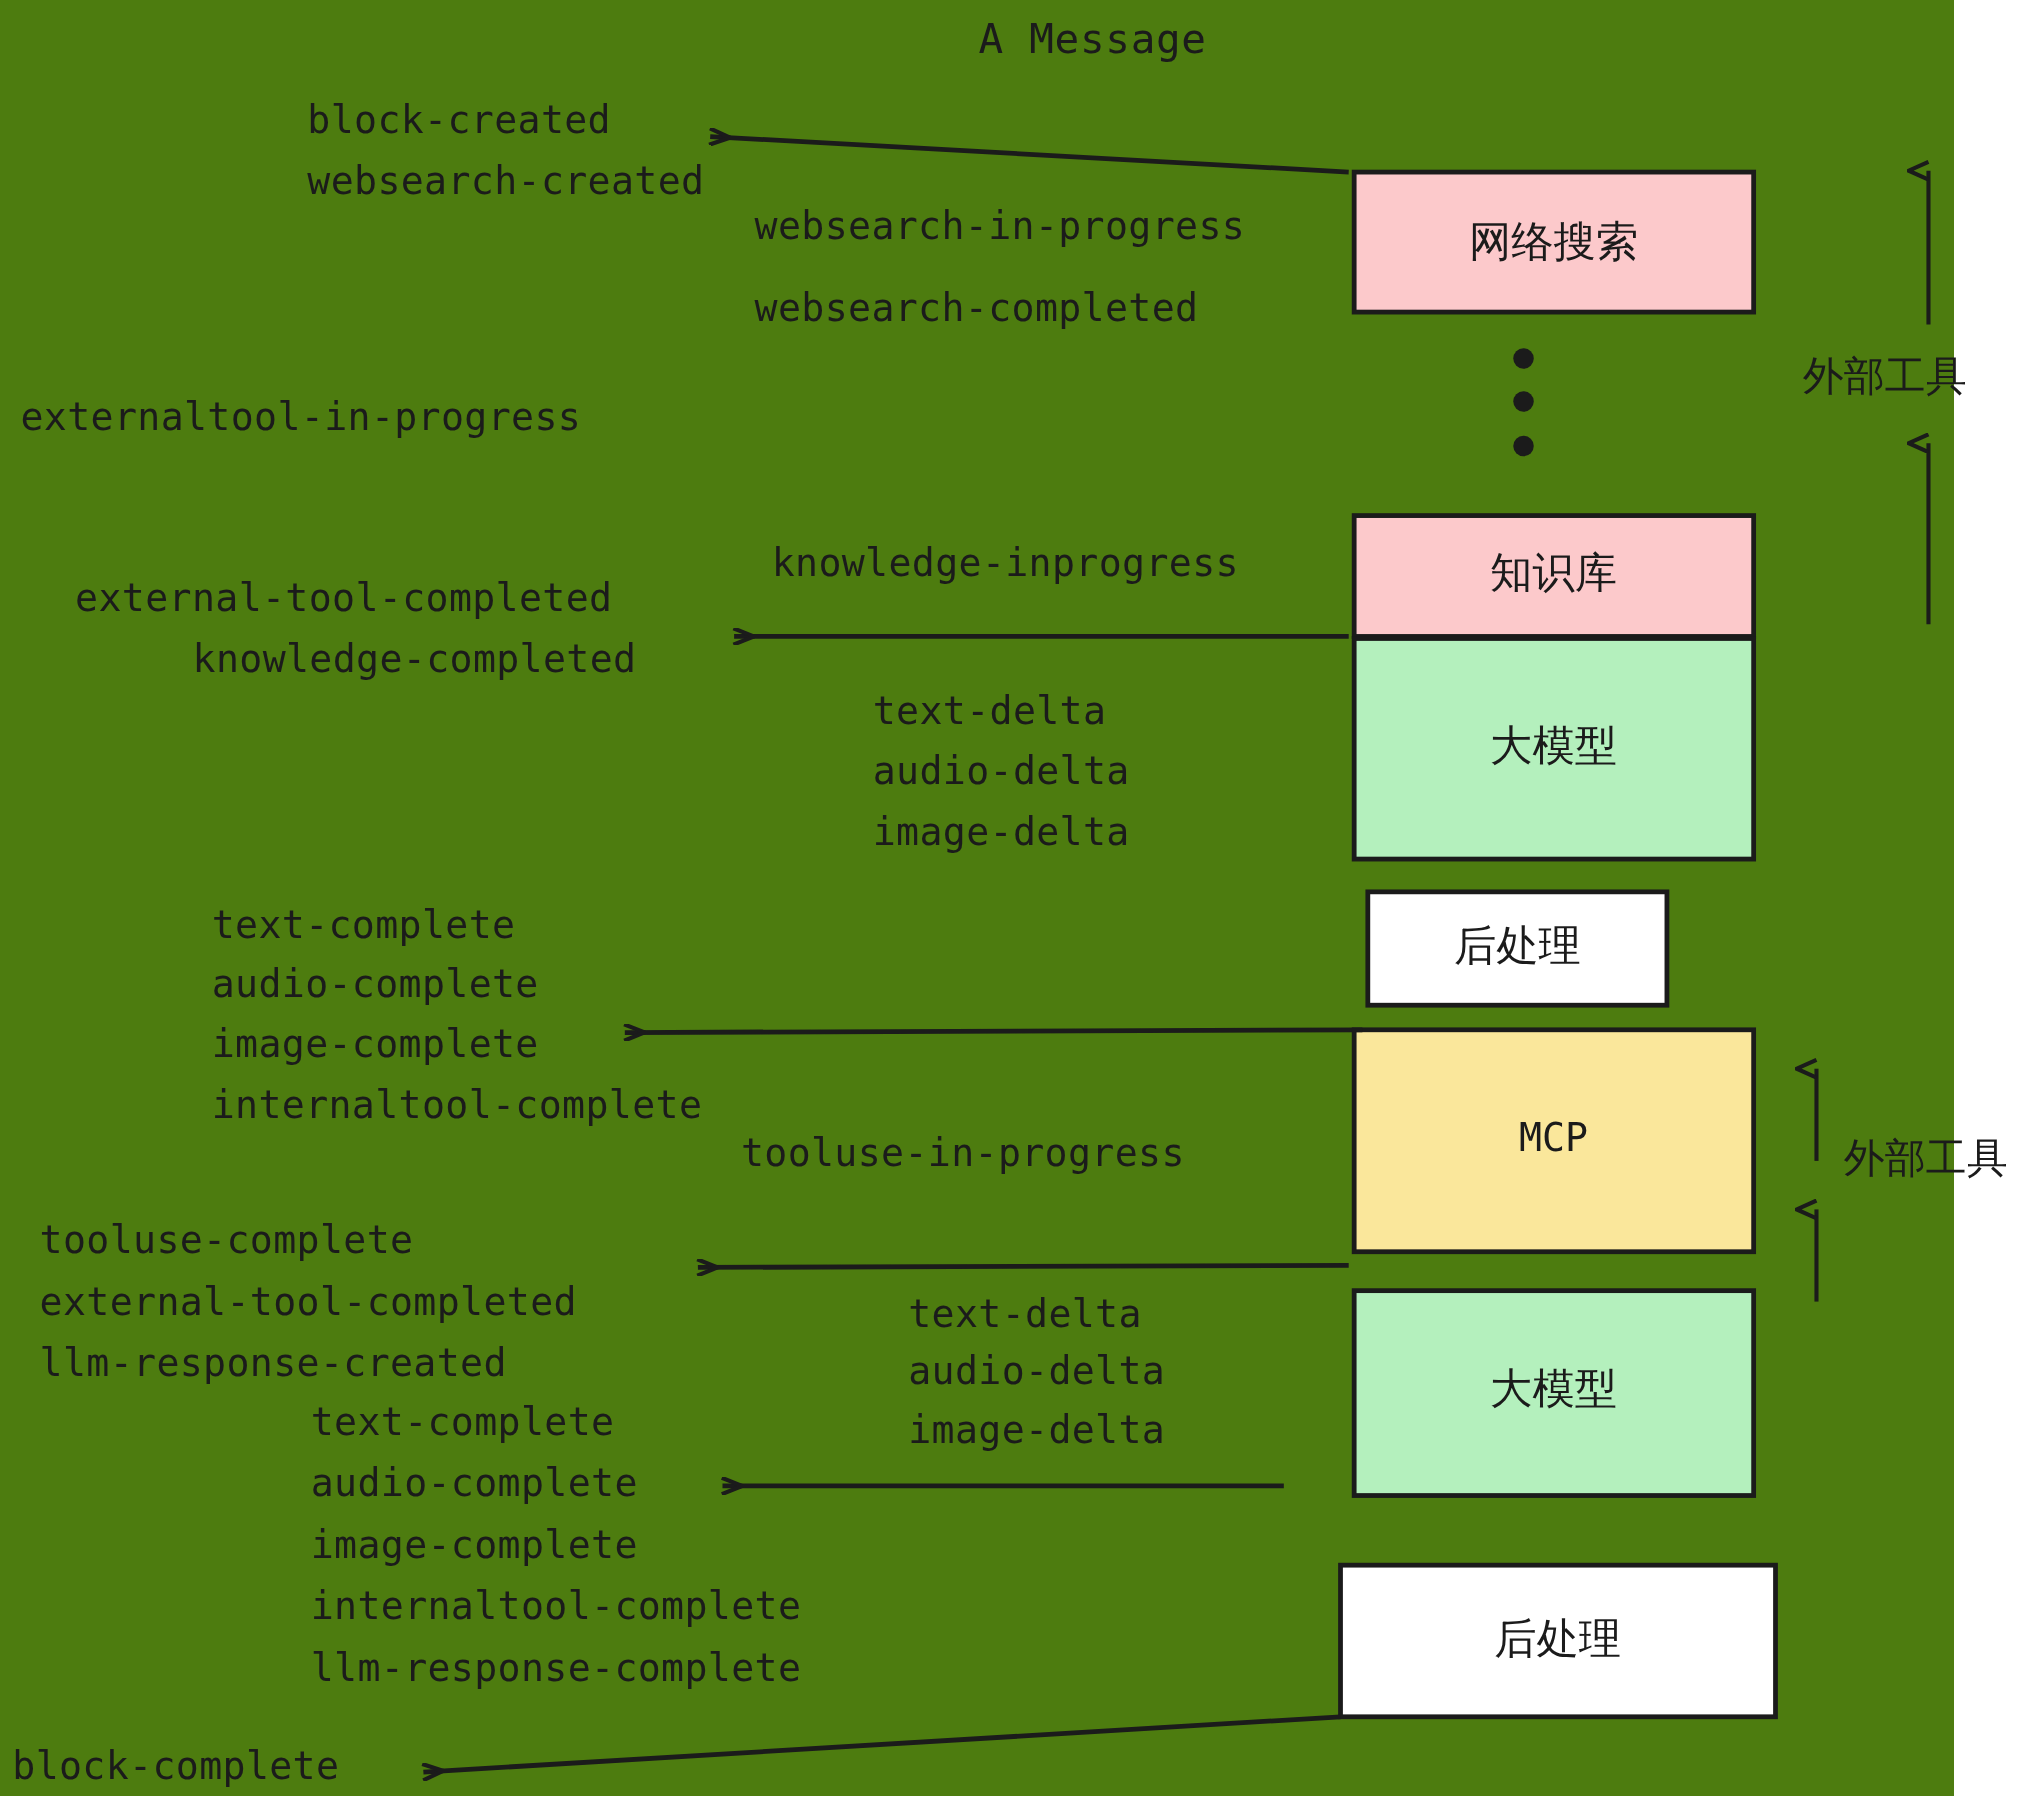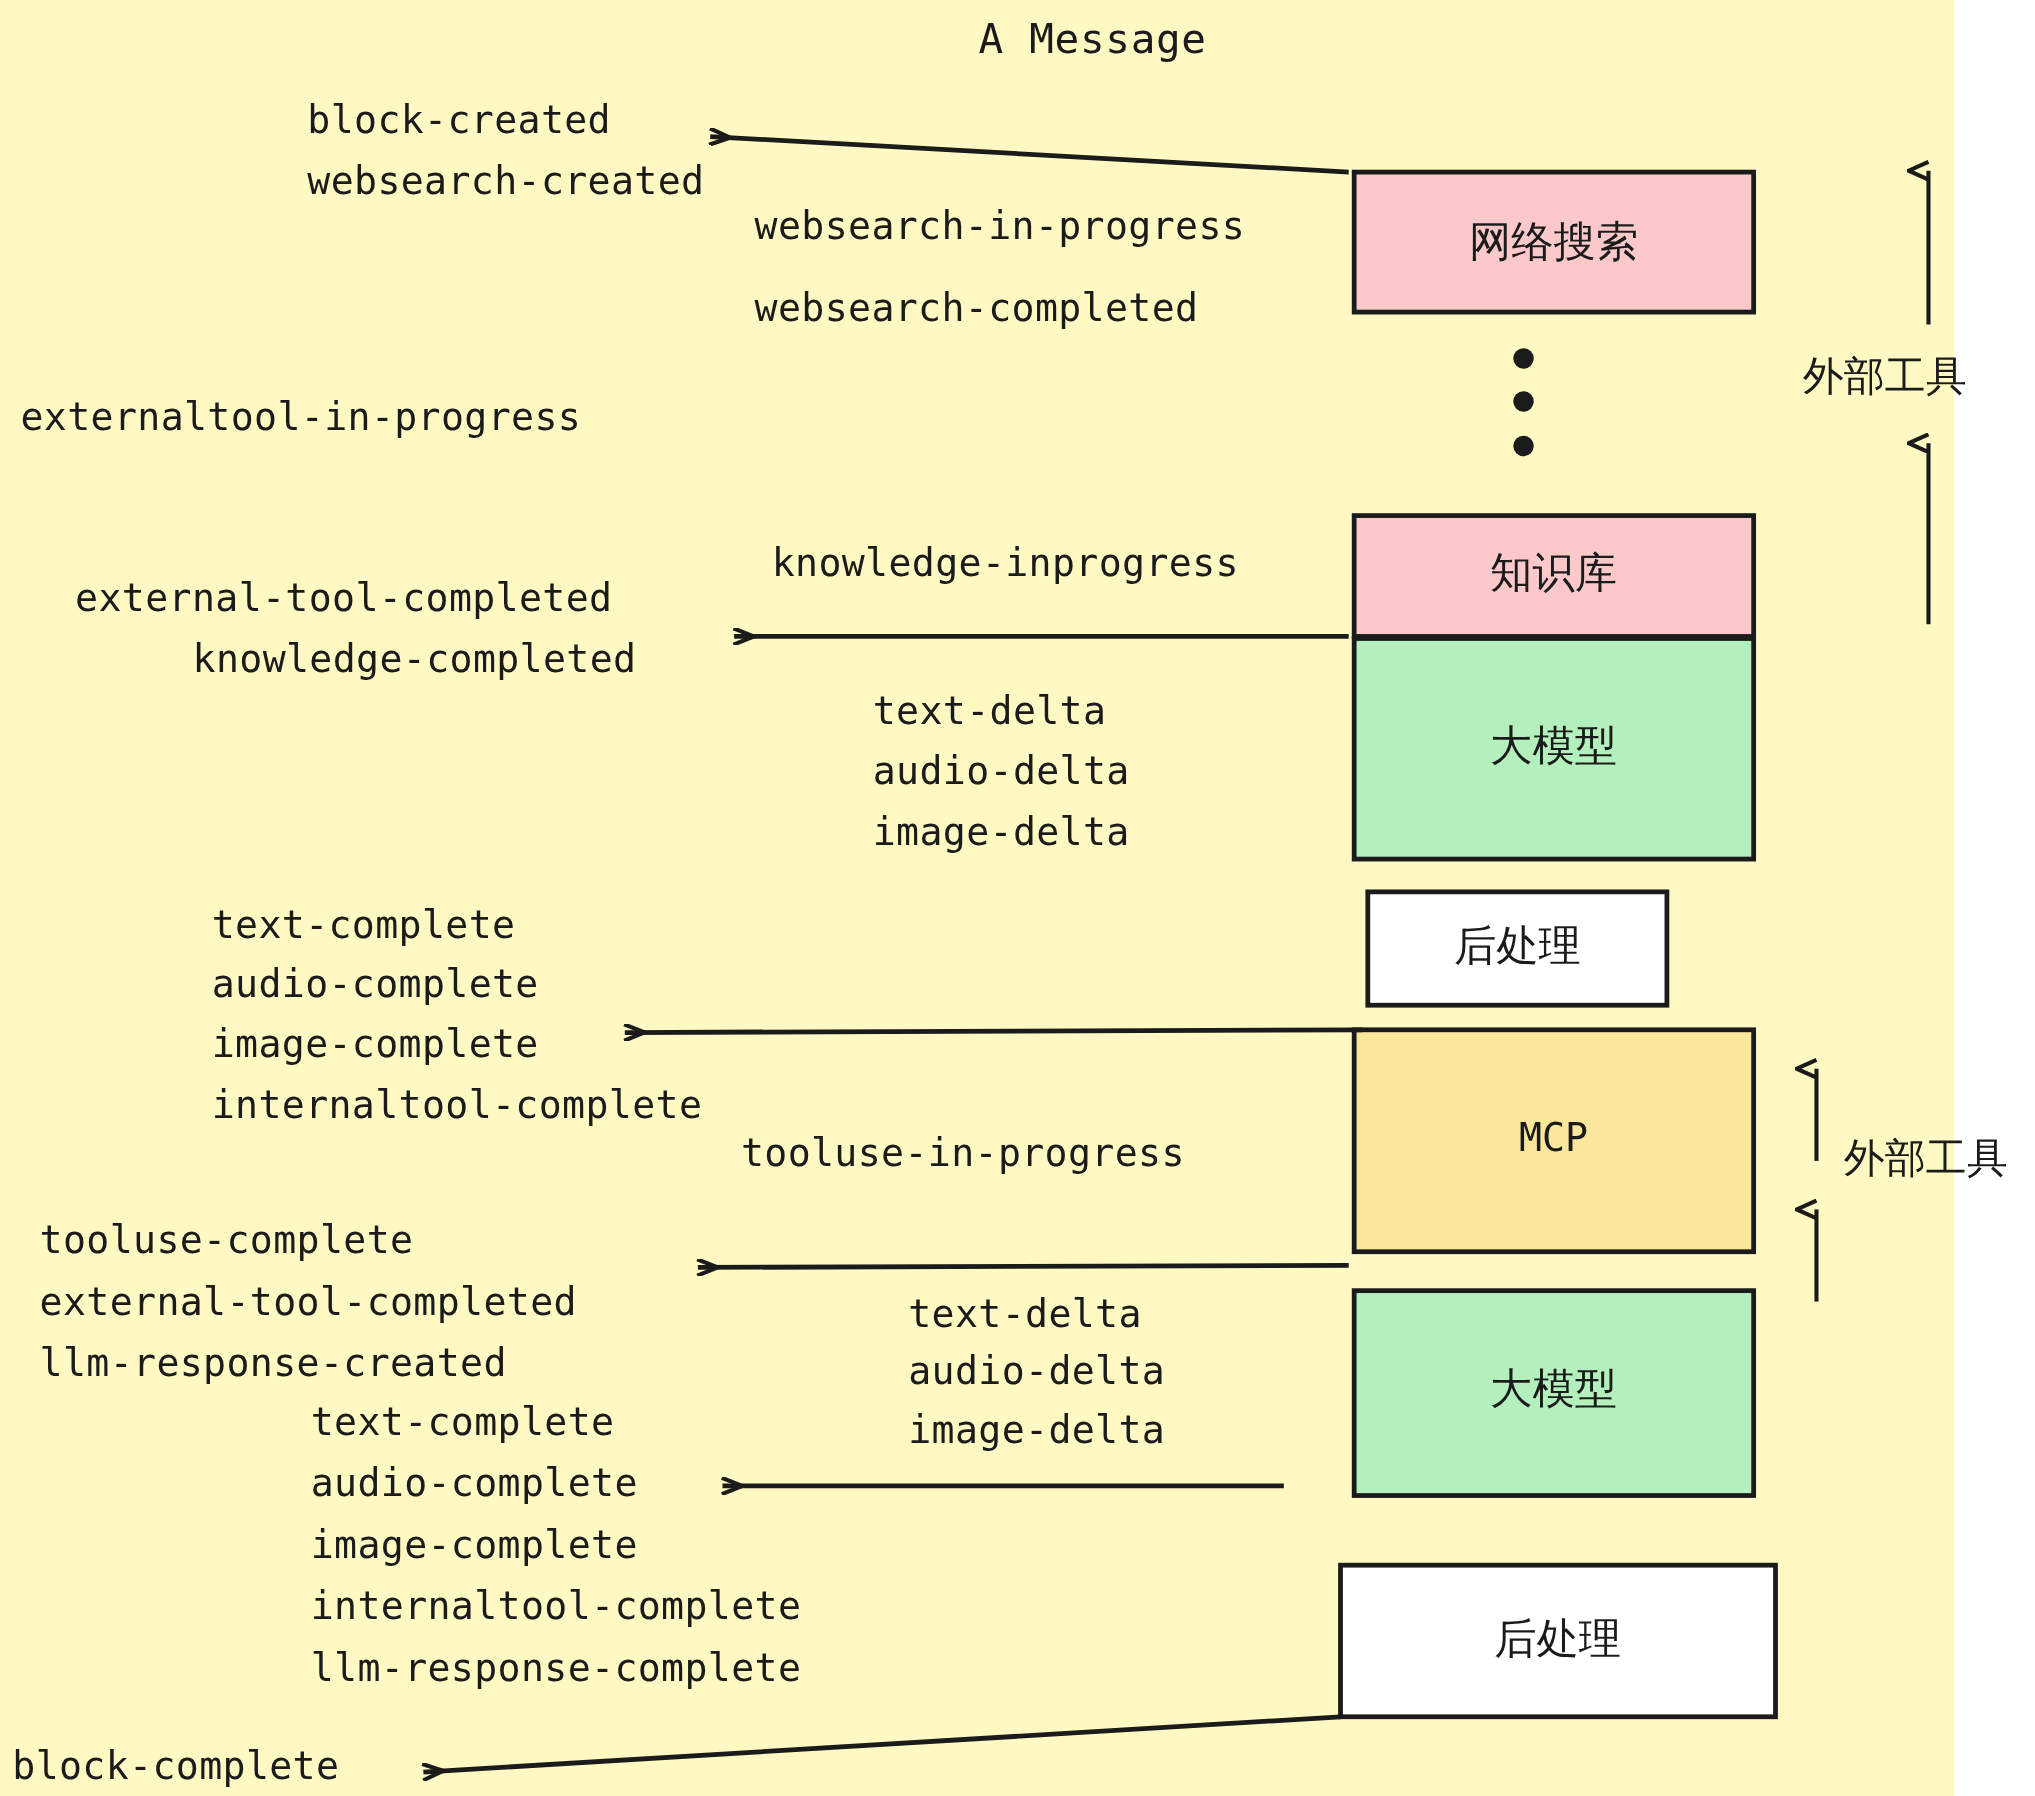--- a/index.html
+++ b/index.html
@@ -11,21 +11,21 @@
   body {
     width: 2035px;
     height: 1796px;
     overflow: hidden;
     font-family: "DejaVu Sans Mono", "Liberation Mono", monospace;
   }
   #diagram-root {
     position: relative;
     width: 1954px;
     height: 1796px;
-    background: #fef9c3;
+    background: #4d7c0f;
     text-align: center;
   }
   svg#scene {
     display: block;
     width: 2035px;
     height: 1796px;
   }
   .evt {
     font-family: "DejaVu Sans Mono", "Liberation Mono", monospace;
     font-size: 56px;

